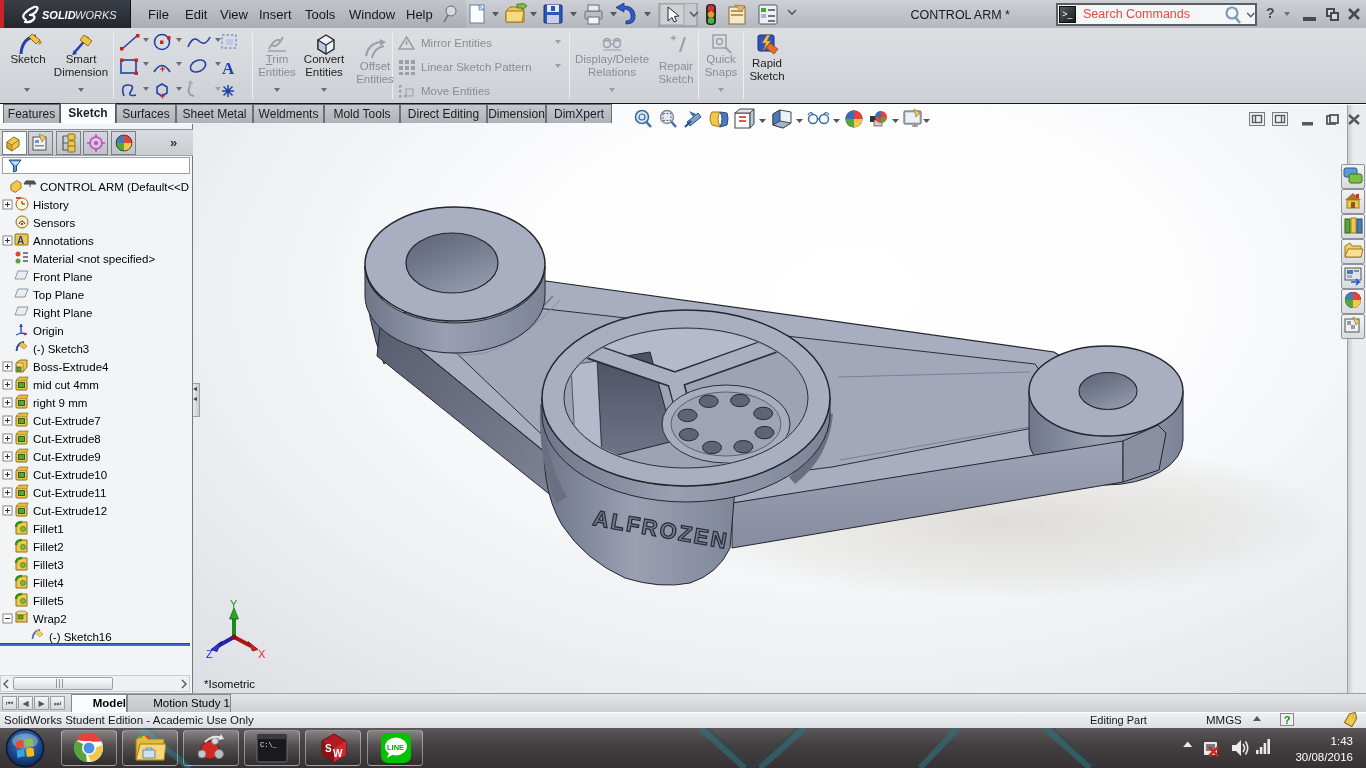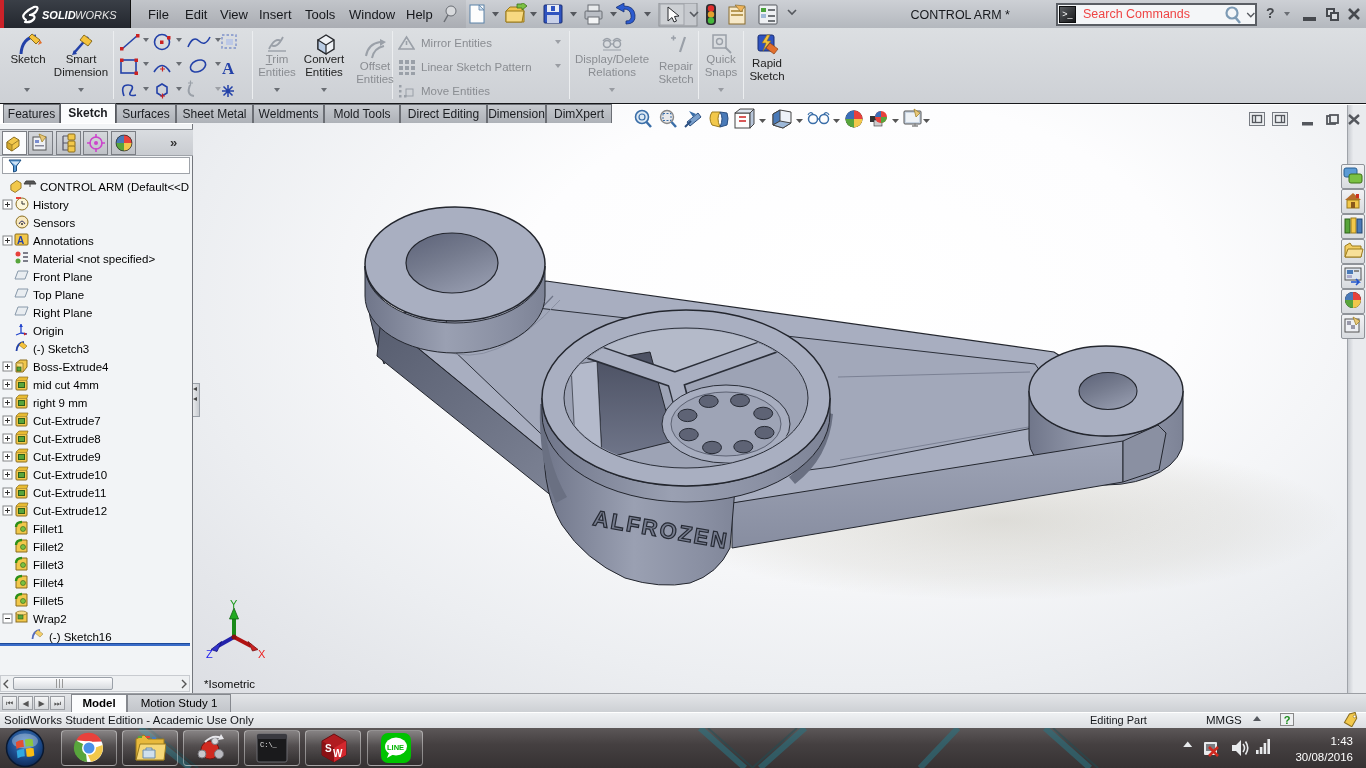--- a/index.html
+++ b/index.html
@@ -23,21 +23,21 @@
 #taskpane{left:1347px;top:105px;width:19px;height:588px;background:linear-gradient(90deg,#c9ccd1,#e9ebee 30%);border-left:1px solid #9fa3a9}
 .tpbtn{left:1341px;width:24px;height:25px;background:linear-gradient(#f2f3f5,#d8dbdf);border:1px solid #8f9399;border-radius:2px}
 #panel{left:0;top:124px;width:193px;height:569px;background:#f2f4f6;border-right:1px solid #73767c}
 #ptabs{left:0;top:129px;width:193px;height:27px;background:linear-gradient(#d9dce0,#c9ccd1);border-top:1px solid #8f9399;border-bottom:1px solid #9fa3a9}
 .ptab{top:131px;width:25px;height:24px;background:linear-gradient(#d4d7db,#bfc2c7);border:1px solid #7b7e84}
 #filterrow{left:2px;top:157px;width:188px;height:17px;background:#fff;border:1px solid #9fa3a9}
 #statusbar{left:0;top:712px;width:1366px;height:16px;background:linear-gradient(#eff1f3,#dcdee2);border-top:1px solid #fff;font-size:11.5px;color:#1a1c20}
 #taskbar{left:0;top:728px;width:1366px;height:40px;background:linear-gradient(#5c5758,#454041 40%,#363233)}
 .tbtn{top:730px;width:56px;height:36px;border:1px solid rgba(255,255,255,.4);border-radius:4px;background:linear-gradient(rgba(255,255,255,.28),rgba(255,255,255,.08) 45%,rgba(0,0,0,.12))}
 #modelrow{left:0;top:693px;width:1366px;height:19px;background:linear-gradient(#e3e5e8,#cdd0d4);border-top:1px solid #9b9ea3}
-.mtab{top:694px;height:18px;font-size:11.5px;text-align:center;line-height:17px;border:1px solid #85888e;border-bottom:none}
+.mtab{top:694px;height:18px;font-size:11.5px;text-align:right;line-height:17px;border:1px solid #85888e;border-bottom:none}
 .navb{top:696px;width:15px;height:14px;background:linear-gradient(#f4f5f6,#d6d9dc);border:1px solid #9b9ea3;font-size:8px;color:#555;text-align:center;line-height:13px}
 </style>
 </head>
 <body>
 <div class="abs" id="viewport"></div>
 <div class="abs" id="titlebar"></div>
 <div class="abs" id="menubg"></div>
 <div class="abs" id="logo"></div>
 <div class="abs" id="redstripe"></div>
 <svg class="abs" style="left:13px;top:4px" width="110" height="20" viewBox="0 0 100 20">

